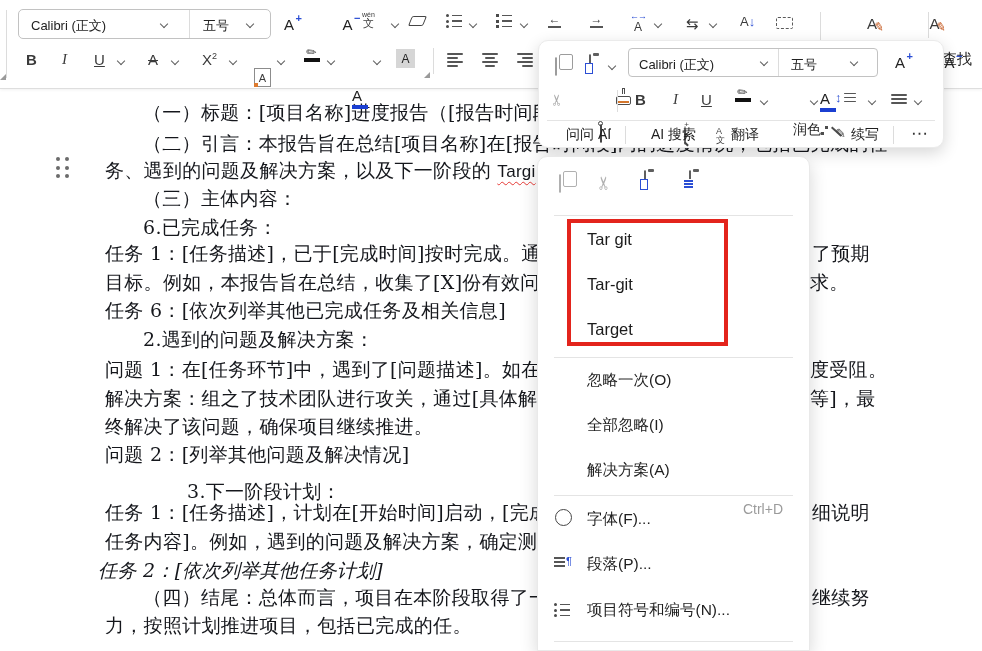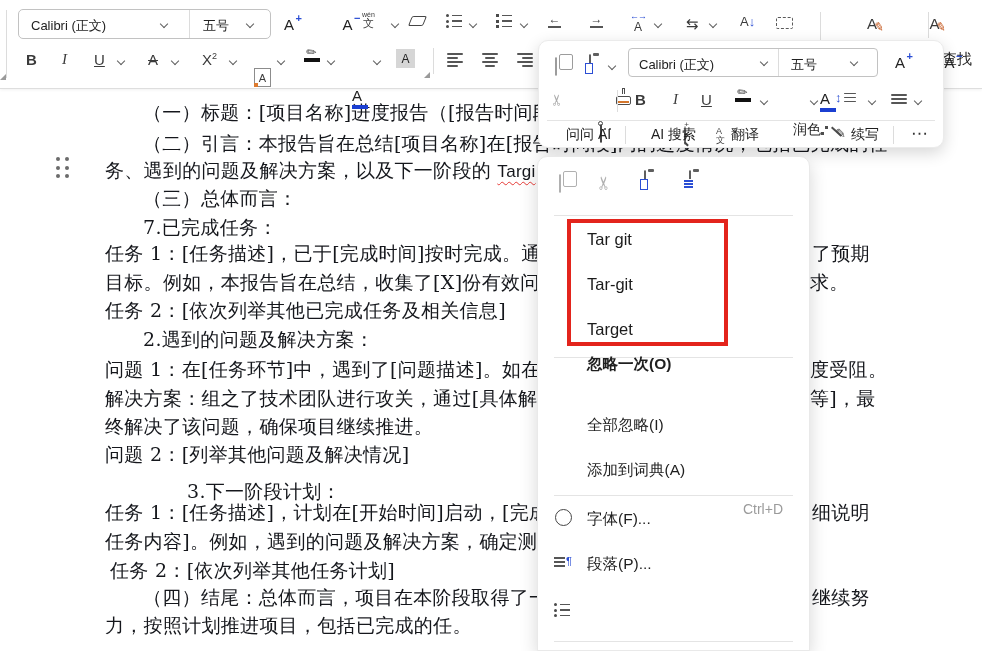--- a/index.html
+++ b/index.html
@@ -111,39 +111,39 @@
   .dots-handle { display:grid; grid-template-columns:repeat(2,4px); grid-auto-rows:4px; gap:4.5px 5px; z-index:2; }
   .dots-handle i { background:#6b6b6b; border-radius:50%; }
 </style>
 </head>
 <body>
 
 <div>
   <div class="doc-line" style="left:143px; top:101px;">（一）标题：[项目名称]进度报告（[报告时间段]</div>
   <div class="doc-line" style="left:143px; top:132px;">（二）引言：本报告旨在总结[项目名称]在[报告时间段]内的进度情况，包括已完成的任</div>
   <div class="doc-line" style="left:105px; top:159px;"><span>务、遇到的问题及解决方案，以及下一阶段的 </span><span class="missp">Targi</span></div>
-  <div class="doc-line" style="left:143px; top:187px;">（三）总体而言：</div>
-  <div class="doc-line" style="left:143px; top:216px;">7.已完成任务：</div>
+  <div class="doc-line" style="left:143px; top:187px;">（三）主体内容：</div>
+  <div class="doc-line" style="left:143px; top:216px;">6.已完成任务：</div>
   <div class="doc-line" style="left:105px; top:242px;">任务 1：[任务描述]，已于[完成时间]按时完成。通</div>
   <div class="doc-line" style="left:812px; top:242px;">了预期</div>
   <div class="doc-line" style="left:105px; top:271px;">目标。例如，本报告旨在总结，收集了[X]份有效问</div>
   <div class="doc-line" style="left:810px; top:271px;">求。</div>
-  <div class="doc-line" style="left:105px; top:299px;">任务 2：[依次列举其他已完成任务及相关信息]</div>
+  <div class="doc-line" style="left:105px; top:299px;">任务 6：[依次列举其他已完成任务及相关信息]</div>
   <div class="doc-line" style="left:143px; top:328px;">2.遇到的问题及解决方案：</div>
   <div class="doc-line" style="left:105px; top:358px;">问题 1：在[任务环节]中，遇到了[问题描述]。如在产</div>
   <div class="doc-line" style="left:810px; top:358px;">度受阻。</div>
   <div class="doc-line" style="left:105px; top:387px;">解决方案：组之了技术团队进行攻关，通过[具体解</div>
   <div class="doc-line" style="left:810px; top:387px;">等]，最</div>
   <div class="doc-line" style="left:105px; top:415px;">终解决了该问题，确保项目继续推进。</div>
   <div class="doc-line" style="left:105px; top:443px;">问题 2：[列举其他问题及解决情况]</div>
   <div class="doc-line" style="left:143px; top:480px;margin-left:44px;">3.下一阶段计划：</div>
   <div class="doc-line" style="left:105px; top:501px;">任务 1：[任务描述]，计划在[开始时间]启动，[完成</div>
   <div class="doc-line" style="left:812px; top:501px;">细说明</div>
   <div class="doc-line" style="left:105px; top:530px;">任务内容]。例如，遇到的问题及解决方案，确定测</div>
-  <div class="doc-line" style="left:110px; top:559px;">任务 2：[依次列举其他任务计划]</div>
+  <div class="doc-line" style="left:98px; top:559px;font-style:italic;">任务 2：[依次列举其他任务计划]</div>
   <div class="doc-line" style="left:143px; top:586px;">（四）结尾：总体而言，项目在本阶段取得了一定</div>
   <div class="doc-line" style="left:812px; top:586px;">继续努</div>
   <div class="doc-line" style="left:105px; top:614px;">力，按照计划推进项目，包括已完成的任。</div>
 
   <div class="abs dots-handle" style="left:56px; top:157px;">
     <i></i>
       <i></i>
       <i></i>
     <i></i>
       <i></i>
@@ -340,23 +340,23 @@
 
   <div class="abs hdiv" style="left:16px; right:16px; top:58px;"></div>
 
   <div id="redbox" class="abs"></div>
   <span class="abs sugg" style="left:49px; top:73px;">Tar git</span>
   <span class="abs sugg" style="left:49px; top:118px;">Tar-git</span>
   <span class="abs sugg" style="left:49px; top:163px;">Target</span>
 
   <div class="abs hdiv" style="left:16px; right:16px; top:200px;"></div>
 
-  <span class="abs menu-label" style="left:49px; top:197px;font-weight:bold;">忽略一次(O)</span>
+  <span class="abs menu-label" style="left:49px; top:213px;">忽略一次(O)</span>
   <span class="abs menu-label" style="left:49px; top:258px;">全部忽略(I)</span>
-  <span class="abs menu-label" style="left:49px; top:303px;">添加到词典(A)</span>
+  <span class="abs menu-label" style="left:49px; top:303px;">解决方案(A)</span>
 
   <div class="abs hdiv" style="left:16px; right:16px; top:338px;"></div>
 
   <span class="abs circleA" style="left:17px; top:352px;"></span>
   <span class="abs menu-label" style="left:49px; top:352px;">字体(F)...</span>
   <span class="abs shortcut" style="right:26px; top:344px;">Ctrl+D</span>
 
   <span class="abs paraic" style="left:16px; top:399px;">
       <span class="ls">
         <b></b>
@@ -374,15 +374,16 @@
       </span>
       <span>
         <u></u>
         <b></b>
       </span>
       <span>
         <u></u>
         <b></b>
       </span>
     </span>
+  <span class="abs menu-label" style="left:49px; top:443px;">项目符号和编号(N)...</span>
 
   <div class="abs hdiv" style="left:16px; right:16px; top:484px;"></div>
 </div>
 
 </body></html>

